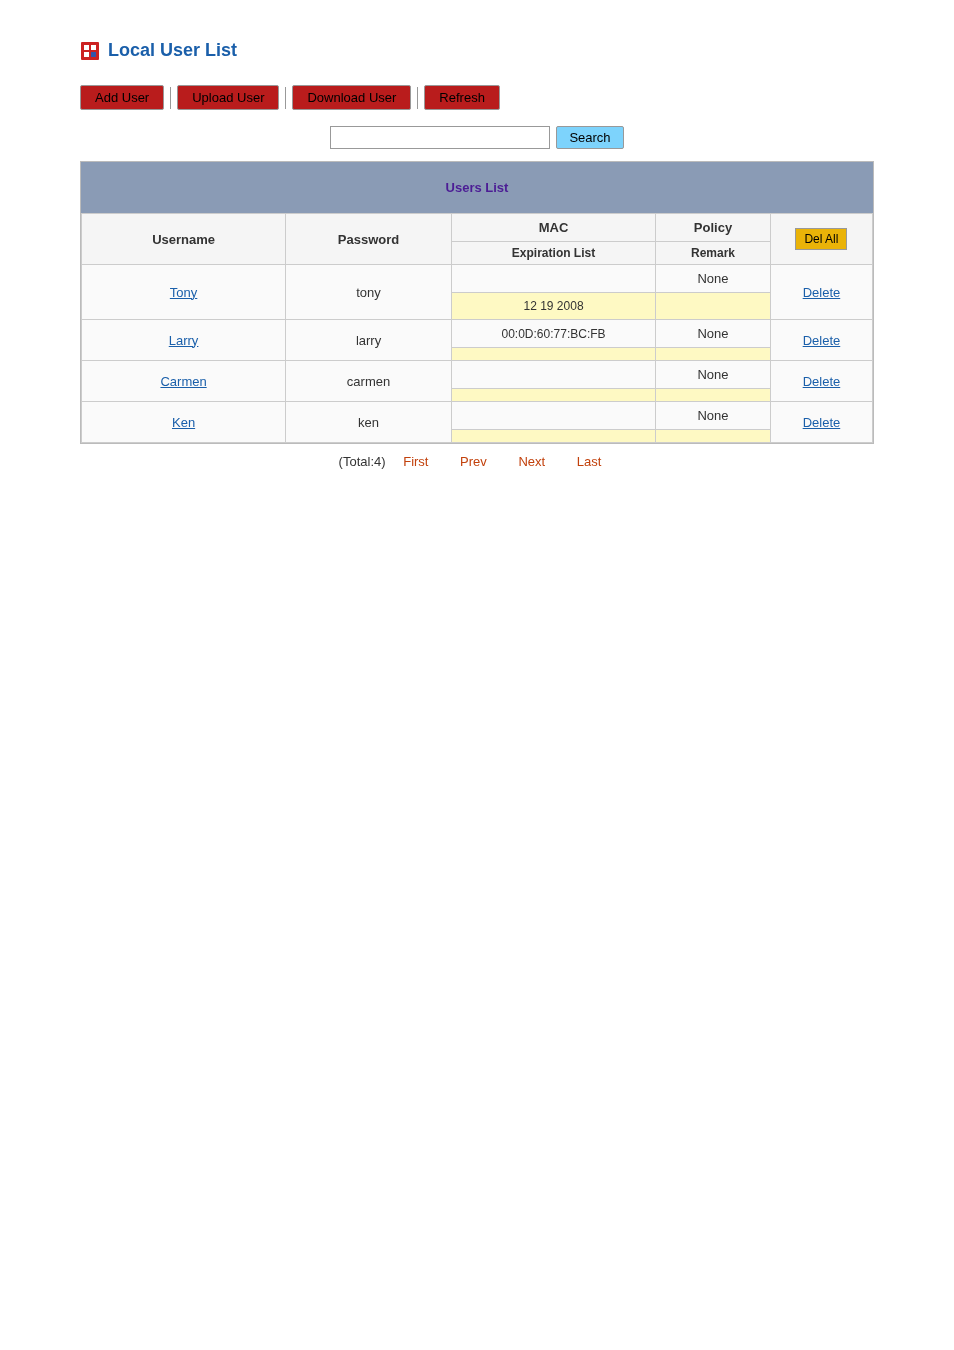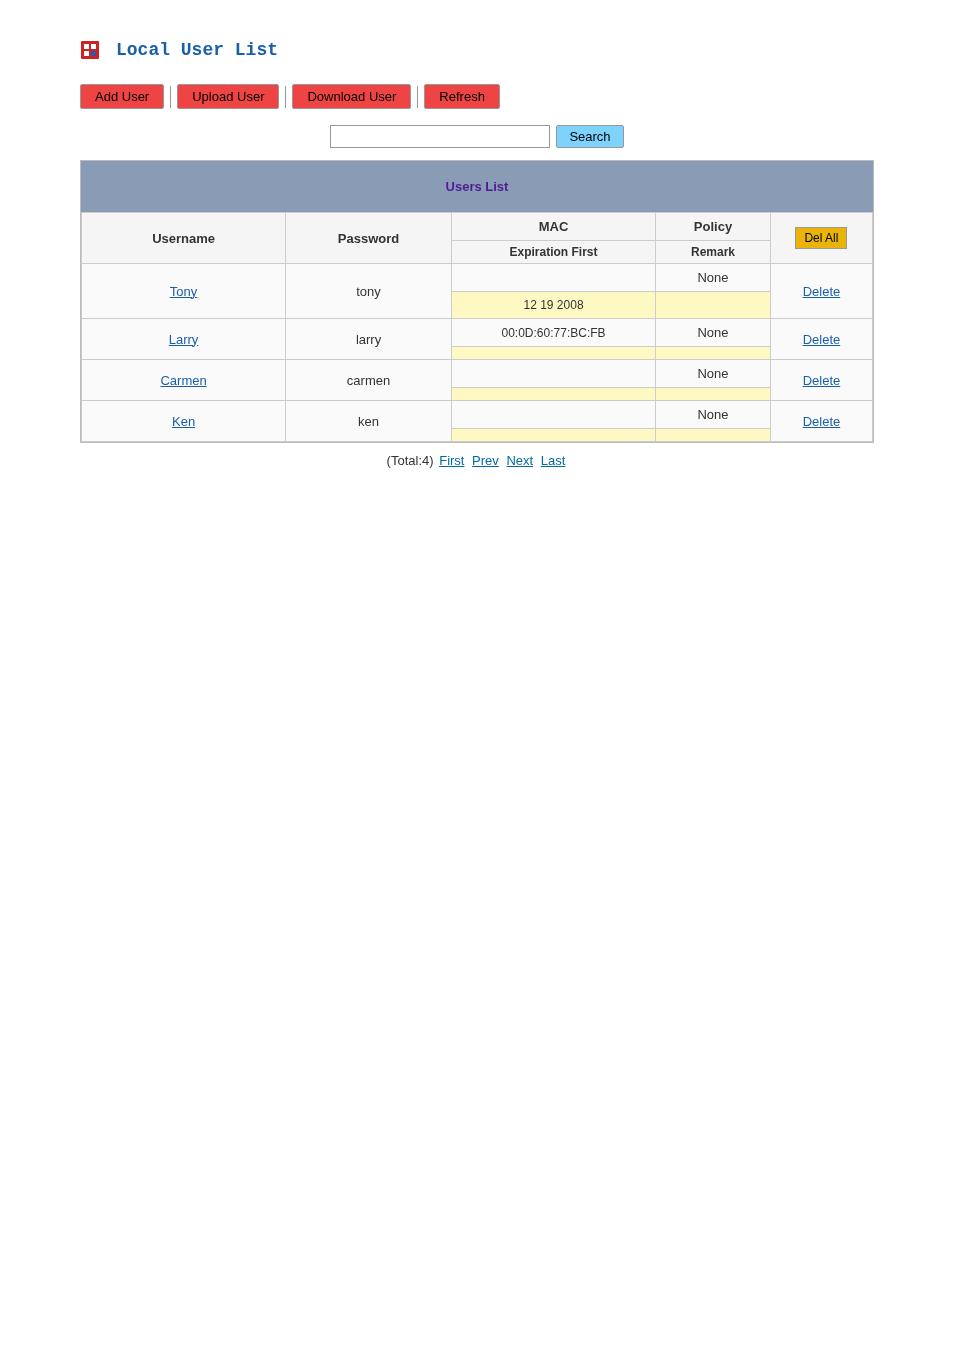--- a/index.html
+++ b/index.html
@@ -8,43 +8,42 @@
       font-size: 13px;
       background: #fff;
       color: #333;
     }
     .page-wrapper {
       padding: 40px 80px;
     }
     .page-title {
       display: flex;
       align-items: flex-end;
-      gap: 16px;
+      gap: 8px;
       margin-bottom: 24px;
-      font-family: Liberation Mono, monospace;
     }
     .page-title-icon {
       width: 20px;
       height: 20px;
     }
     .page-title-text {
       font-size: 18px;
       font-weight: bold;
       color: #1a5faa;
     }
     .toolbar {
       display: flex;
       align-items: center;
       gap: 4px;
       margin-bottom: 16px;
     }
     .toolbar button {
       padding: 4px 14px;
       border: 1px solid #999;
-      background: #ef4444;
+      background: #b91c1c;
       cursor: pointer;
       font-size: 13px;
       border-radius: 2px;
     }
     .toolbar-separator {
       width: 1px;
       height: 22px;
       background: #999;
       margin: 0 2px;
     }
@@ -129,24 +128,23 @@
       cursor: pointer;
       font-size: 12px;
     }
     .pagination {
       text-align: center;
       font-size: 13px;
       margin-top: 6px;
       color: #333;
     }
     .pagination a {
-      color: #0369a1;
-      text-decoration: underline;
-      cursor: pointer;
-      margin: 0 2px;
+      color: #c2410c;
+      cursor: pointer;
+      margin: 0 14px;
     }
     .user-row td {
       vertical-align: middle;
     }
     .mac-exp-cell {
       font-size: 12px;
     }
   </style>
 </head>
 <body>
@@ -186,21 +184,21 @@
         <tr>
           <th class="th-username" rowspan="2">Username</th>
           <th class="th-password" rowspan="2">Password</th>
           <th class="th-mac-exp">MAC</th>
           <th class="th-policy-remark">Policy</th>
           <th class="th-delall" rowspan="2">
             <button class="del-all-btn">Del All</button>
           </th>
         </tr>
         <tr class="sub-header-row">
-          <th>Expiration First</th>
+          <th>Expiration List</th>
           <th>Remark</th>
         </tr>
       </thead>
       <tbody id="users-tbody">
 
       <tr class="user-row">
       <td rowspan="2">
         <a class="user-link">Tony</a>
       </td>
       <td rowspan="2">tony</td>

